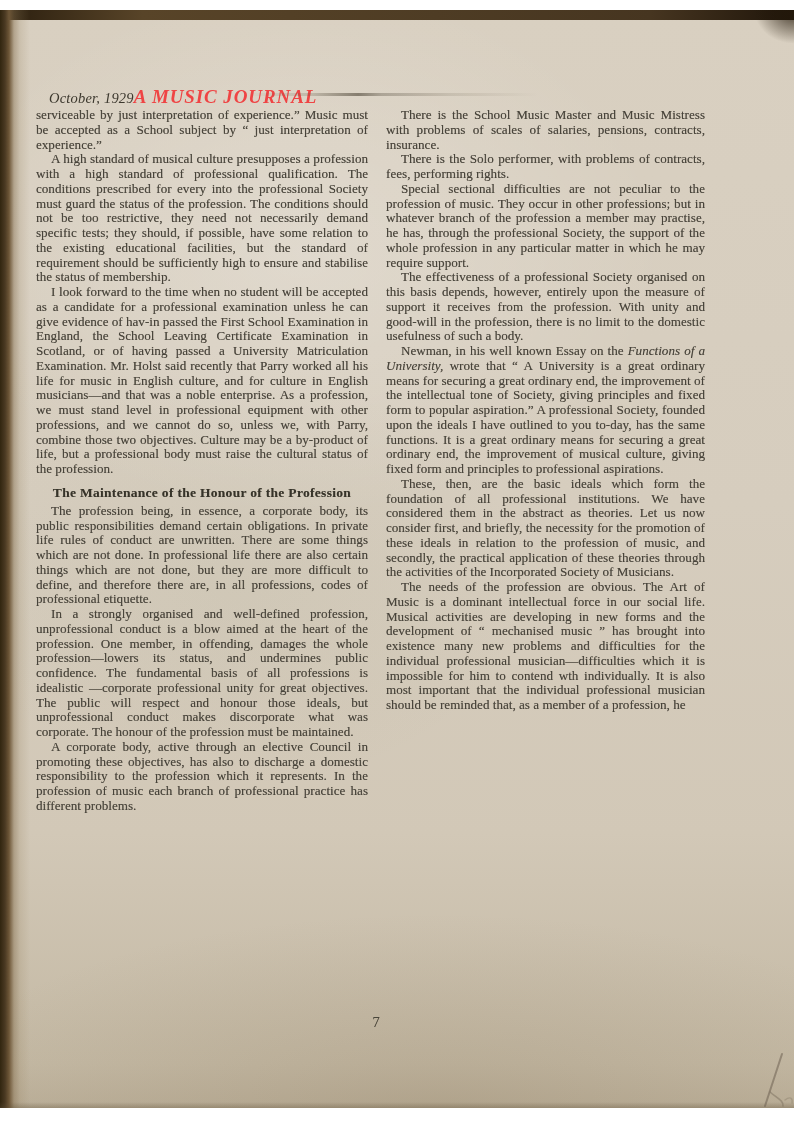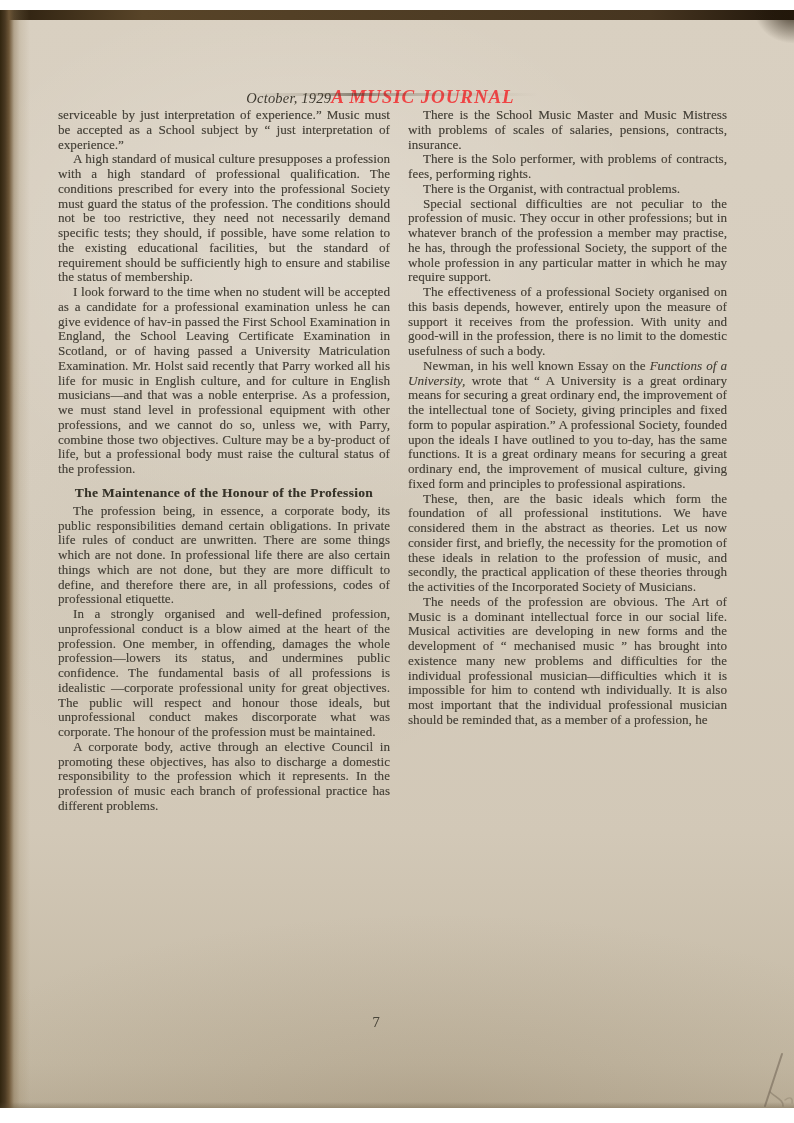--- a/index.html
+++ b/index.html
@@ -34,38 +34,38 @@
     position:absolute; right:0; top:10px; width:40px; height:34px;
     background:radial-gradient(ellipse at 100% 0%, rgba(35,24,10,0.85), rgba(35,24,10,0) 70%);
   }
   .edge-bottom {
     position:absolute; left:0; bottom:15px; right:0; height:6px;
     background:linear-gradient(180deg, rgba(110,95,70,0) 0%, rgba(95,80,55,0.35) 100%);
   }
 
   
   .header {
-    position:absolute; top:86px; left:43px; right:76px;
-    display:flex; justify-content:center; align-items:baseline;
+    position:absolute; top:86px; left:49px; right:76px;
+    display:flex; justify-content:flex-start; align-items:baseline;
   }
   .header .date {
     font-style:italic; font-size:14.5px; color:#3c382e; letter-spacing:0.2px;
   }
   .header .journal {
     font-style:italic; font-weight:bold; font-size:19px; color:#ef4444; letter-spacing:0.9px;
   }
   .smudge {
     position:absolute; top:93px; left:248px; width:290px; height:3px; border-radius:2px;
     background:linear-gradient(90deg, rgba(90,80,60,0) 0%, rgba(90,80,60,0.22) 22%,
       rgba(62,54,40,0.55) 38%, rgba(62,54,40,0.30) 46%, rgba(90,80,60,0.15) 70%, rgba(90,80,60,0) 100%);
   }
 
   
   .columns {
-    position:absolute; top:108px; left:58px; width:675px;
+    position:absolute; top:108px; left:36px; width:675px;
     display:flex; gap:18px;
   }
   .col { text-align:justify; color:#47433a; font-size:13px; line-height:14.75px;
          text-shadow:0.2px 0.2px 0.4px rgba(62,56,44,0.45); letter-spacing:0.05px; }
   .col.left  { width:332px; }
   .col.right { width:319px; }
   p.para { margin:0; text-indent:15px; }
   p.para.noindent { text-indent:0; }
   h3.heading {
     font-size:13.4px; font-weight:bold; color:#363329; margin:8px 0 3px 0;
@@ -103,21 +103,20 @@
       <p class="para">A high standard of musical culture presupposes a profession with a high standard of professional qualification. The conditions prescribed for every into the professional Society must guard the status of the profession. The conditions should not be too restrictive, they need not necessarily demand specific tests; they should, if possible, have some relation to the existing educational facilities, but the standard of requirement should be sufficiently high to ensure and stabilise the status of membership.</p>
       <p class="para">I look forward to the time when no student will be accepted as a candidate for a professional examination unless he can give evidence of hav-in passed the First School Examination in England, the School Leaving Certificate Examination in Scotland, or of having passed a University Matriculation Examination. Mr. Holst said recently that Parry worked all his life for music in English culture, and for culture in English musicians—and that was a noble enterprise. As a profession, we must stand level in professional equipment with other professions, and we cannot do so, unless we, with Parry, combine those two objectives. Culture may be a by-product of life, but a professional body must raise the cultural status of the profession.</p>
       <h3 class="heading">The Maintenance of the Honour of the Profession</h3>
       <p class="para">The profession being, in essence, a corporate body, its public responsibilities demand certain obligations. In private life rules of conduct are unwritten. There are some things which are not done. In professional life there are also certain things which are not done, but they are more difficult to define, and therefore there are, in all professions, codes of professional etiquette.</p>
       <p class="para">In a strongly organised and well-defined profession, unprofessional conduct is a blow aimed at the heart of the profession. One member, in offending, damages the whole profession—lowers its status, and undermines public confidence. The fundamental basis of all professions is idealistic —corporate professional unity for great objectives. The public will respect and honour those ideals, but unprofessional conduct makes discorporate what was corporate. The honour of the profession must be maintained.</p>
       <p class="para">A corporate body, active through an elective Council in promoting these objectives, has also to discharge a domestic responsibility to the profession which it represents. In the profession of music each branch of professional practice has different problems.</p>
     </div>
     <div class="col right">
       <p class="para">There is the School Music Master and Music Mistress with problems of scales of salaries, pensions, contracts, insurance.</p>
       <p class="para">There is the Solo performer, with problems of contracts, fees, performing rights.</p>
-      <p class="para">There is the Organist, with contractual problems.</p>
       <p class="para">Special sectional difficulties are not peculiar to the profession of music.  They occur in other professions; but in whatever branch of the profession a member may practise, he has, through the professional Society, the support of the whole profession in any particular matter in which he may require support.</p>
       <p class="para">The effectiveness of a professional Society organised on this basis depends, however, entirely upon the measure of support it receives from the profession. With unity and good-will in the profession, there is no limit to the domestic usefulness of such a body.</p>
       <p class="para"><span>Newman, in his well known Essay on the </span><i class="booktitle">Functions of a University,</i><span> wrote that “ A University is a great ordinary means for securing a great ordinary end, the improvement of the intellectual tone of Society, giving principles and fixed form to popular aspiration.” A professional Society, founded upon the ideals I have outlined to you to-day, has the same functions. It is a great ordinary means for securing a great ordinary end, the improvement of musical culture, giving fixed form and principles to professional aspirations.</span></p>
       <p class="para">These, then, are the basic ideals which form the foundation of all professional institutions. We have considered them in the abstract as theories. Let us now consider first, and briefly, the necessity for the promotion of these ideals in relation to the profession of music, and secondly, the practical application of these theories through the activities of the Incorporated Society of Musicians.</p>
       <p class="para">The needs of the profession are obvious. The Art of Music is a dominant intellectual force in our social life. Musical activities are developing in new forms and the development of “ mechanised music ” has brought into existence many new problems and difficulties for the individual professional musician—difficulties which it is impossible for him to contend wth individually. It is also most important that the individual professional musician should be reminded that, as a member of a profession, he</p>
     </div>
   </div>
 
   <div class="page-number">7</div>
 

